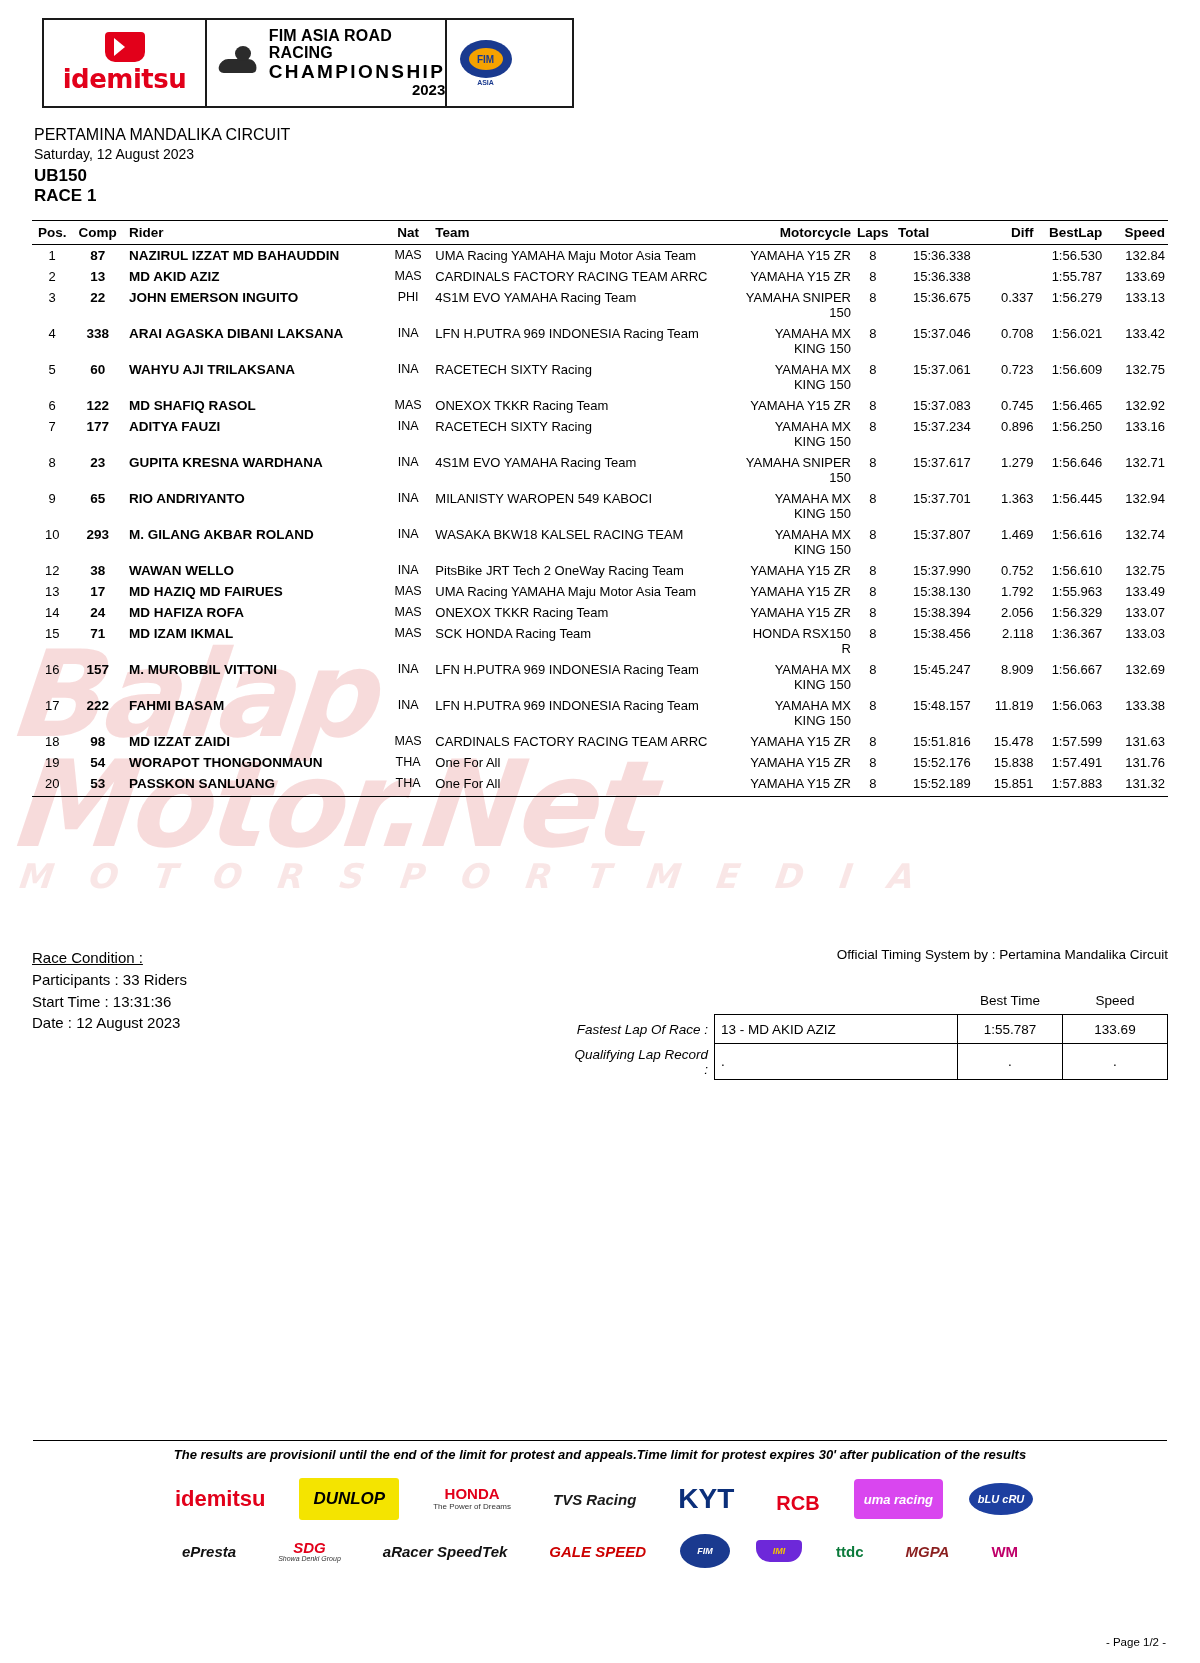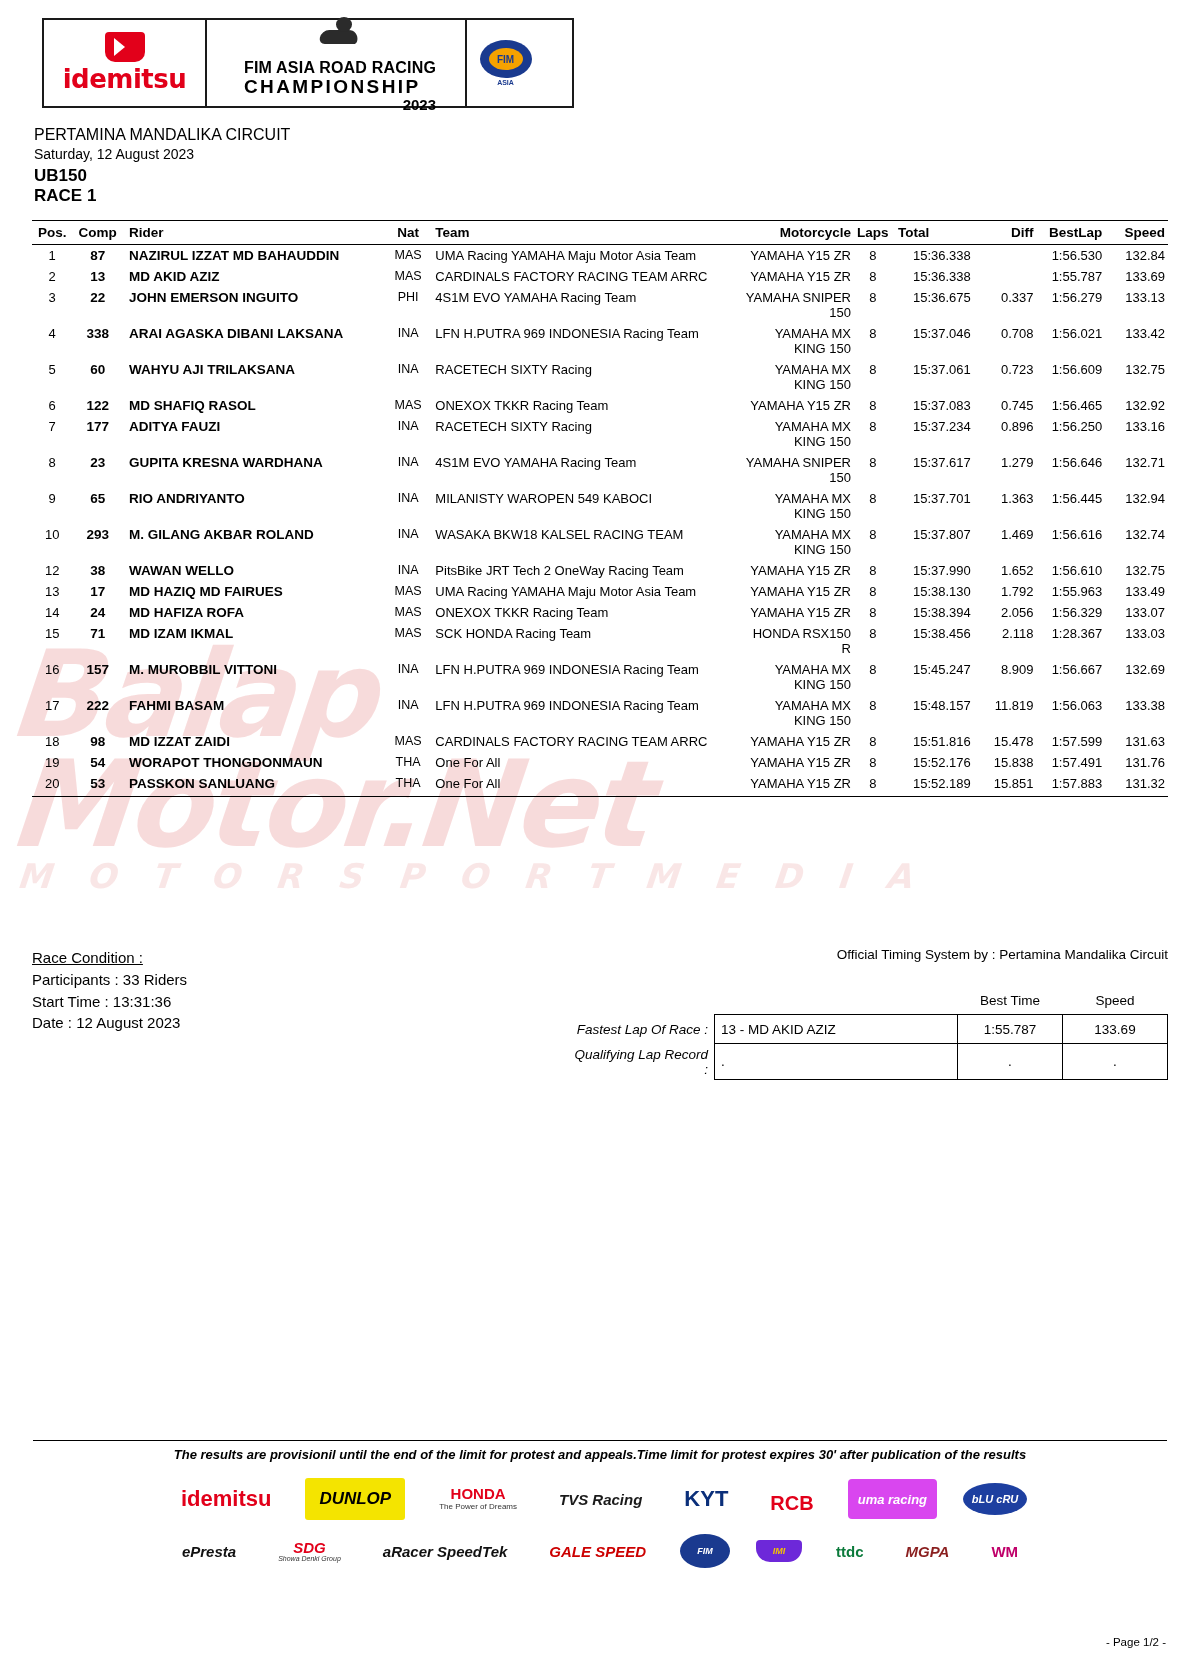--- a/index.html
+++ b/index.html
@@ -61,23 +61,23 @@
     border-bottom: 9px solid transparent;
   }
   .idemitsu-word {
     font-size: 26px;
     font-weight: bold;
     color: #e2001a;
     letter-spacing: -0.5px;
     font-family: "DejaVu Sans", sans-serif;
   }
   .logo-champ {
-    width: 260px;
+    width: 240px;
     border-right: 2px solid #1a1a1a;
-    flex-direction: column;
+    flex-direction: row;
     gap: 6px;
     padding-left: 8px;
   }
   .rider-glyph {
     width: 48px; height: 40px;
     position: relative;
     flex: 0 0 auto;
   }
   .rider-glyph:before {
     content: "";
@@ -283,21 +283,21 @@
     justify-content: center;
     height: 34px;
     padding: 0 8px;
     white-space: nowrap;
   }
   .sp.idemitsu { color: #e2001a; font-style: normal; font-size: 22px; }
   .sp.dunlop { background: #f4e400; color: #000; border-radius: 3px; padding: 4px 14px; font-size: 17px; }
   .sp.honda { color: #e2001a; flex-direction: column; line-height: 1.1; font-style: normal; }
   .sp.honda small { font-size: 8px; color: #333; font-weight: normal; font-style: normal; }
   .sp.tvs { color: #1a1a1a; }
-  .sp.kyt { color: #0b2f7a; font-size: 22px; font-style: normal; }
+  .sp.kyt { color: #0b2f7a; font-size: 28px; font-style: normal; }
   .sp.rcb { color: #e2001a; font-size: 20px; font-style: normal; margin-top: 8px; }
   .sp.uma { background: #d946ef; color: #fff; border-radius: 4px; padding: 3px 10px; font-size: 13px; }
   .sp.blu { background: #1d3fa0; color: #fff; border-radius: 50%; width: 48px; height: 32px; font-size: 11px; flex-direction: column; line-height: 1; }
   .sp.sdg { color: #e2001a; flex-direction: column; line-height: 1; }
   .sp.sdg small { font-size: 7px; color: #333; font-weight: normal; }
   .sp.aracer { color: #111; }
   .sp.galespeed { color: #c00; }
   .sp.round { width: 34px; height: 34px; border-radius: 50%; background: #1a3a8f; color: #fff; font-size: 9px; }
   .sp.shield { width: 30px; height: 22px; background: #6d28d9; color: #f5c400; border-radius: 4px 4px 14px 14px; font-size: 9px; }
   .sp.ttdc { color: #0b7a3b; font-style: normal; }
@@ -499,21 +499,21 @@
         </tr>
         <tr>
           <td class="c-pos">12</td>
           <td class="c-comp">38</td>
           <td class="c-rider">WAWAN WELLO</td>
           <td class="c-nat">INA</td>
           <td class="c-team">PitsBike JRT Tech 2 OneWay Racing Team</td>
           <td class="c-moto">YAMAHA Y15 ZR</td>
           <td class="c-laps">8</td>
           <td class="c-total">15:37.990</td>
-          <td class="c-diff">1.652</td>
+          <td class="c-diff">0.752</td>
           <td class="c-best">1:56.610</td>
           <td class="c-speed">132.75</td>
         </tr>
         <tr>
           <td class="c-pos">13</td>
           <td class="c-comp">17</td>
           <td class="c-rider">MD HAZIQ MD FAIRUES</td>
           <td class="c-nat">MAS</td>
           <td class="c-team">UMA Racing YAMAHA Maju Motor Asia Team</td>
           <td class="c-moto">YAMAHA Y15 ZR</td>
@@ -539,21 +539,21 @@
         <tr>
           <td class="c-pos">15</td>
           <td class="c-comp">71</td>
           <td class="c-rider">MD IZAM IKMAL</td>
           <td class="c-nat">MAS</td>
           <td class="c-team">SCK HONDA Racing Team</td>
           <td class="c-moto">HONDA RSX150 R</td>
           <td class="c-laps">8</td>
           <td class="c-total">15:38.456</td>
           <td class="c-diff">2.118</td>
-          <td class="c-best">1:28.367</td>
+          <td class="c-best">1:36.367</td>
           <td class="c-speed">133.03</td>
         </tr>
         <tr>
           <td class="c-pos">16</td>
           <td class="c-comp">157</td>
           <td class="c-rider">M. MUROBBIL VITTONI</td>
           <td class="c-nat">INA</td>
           <td class="c-team">LFN H.PUTRA 969 INDONESIA Racing Team</td>
           <td class="c-moto">YAMAHA MX KING 150</td>
           <td class="c-laps">8</td>

